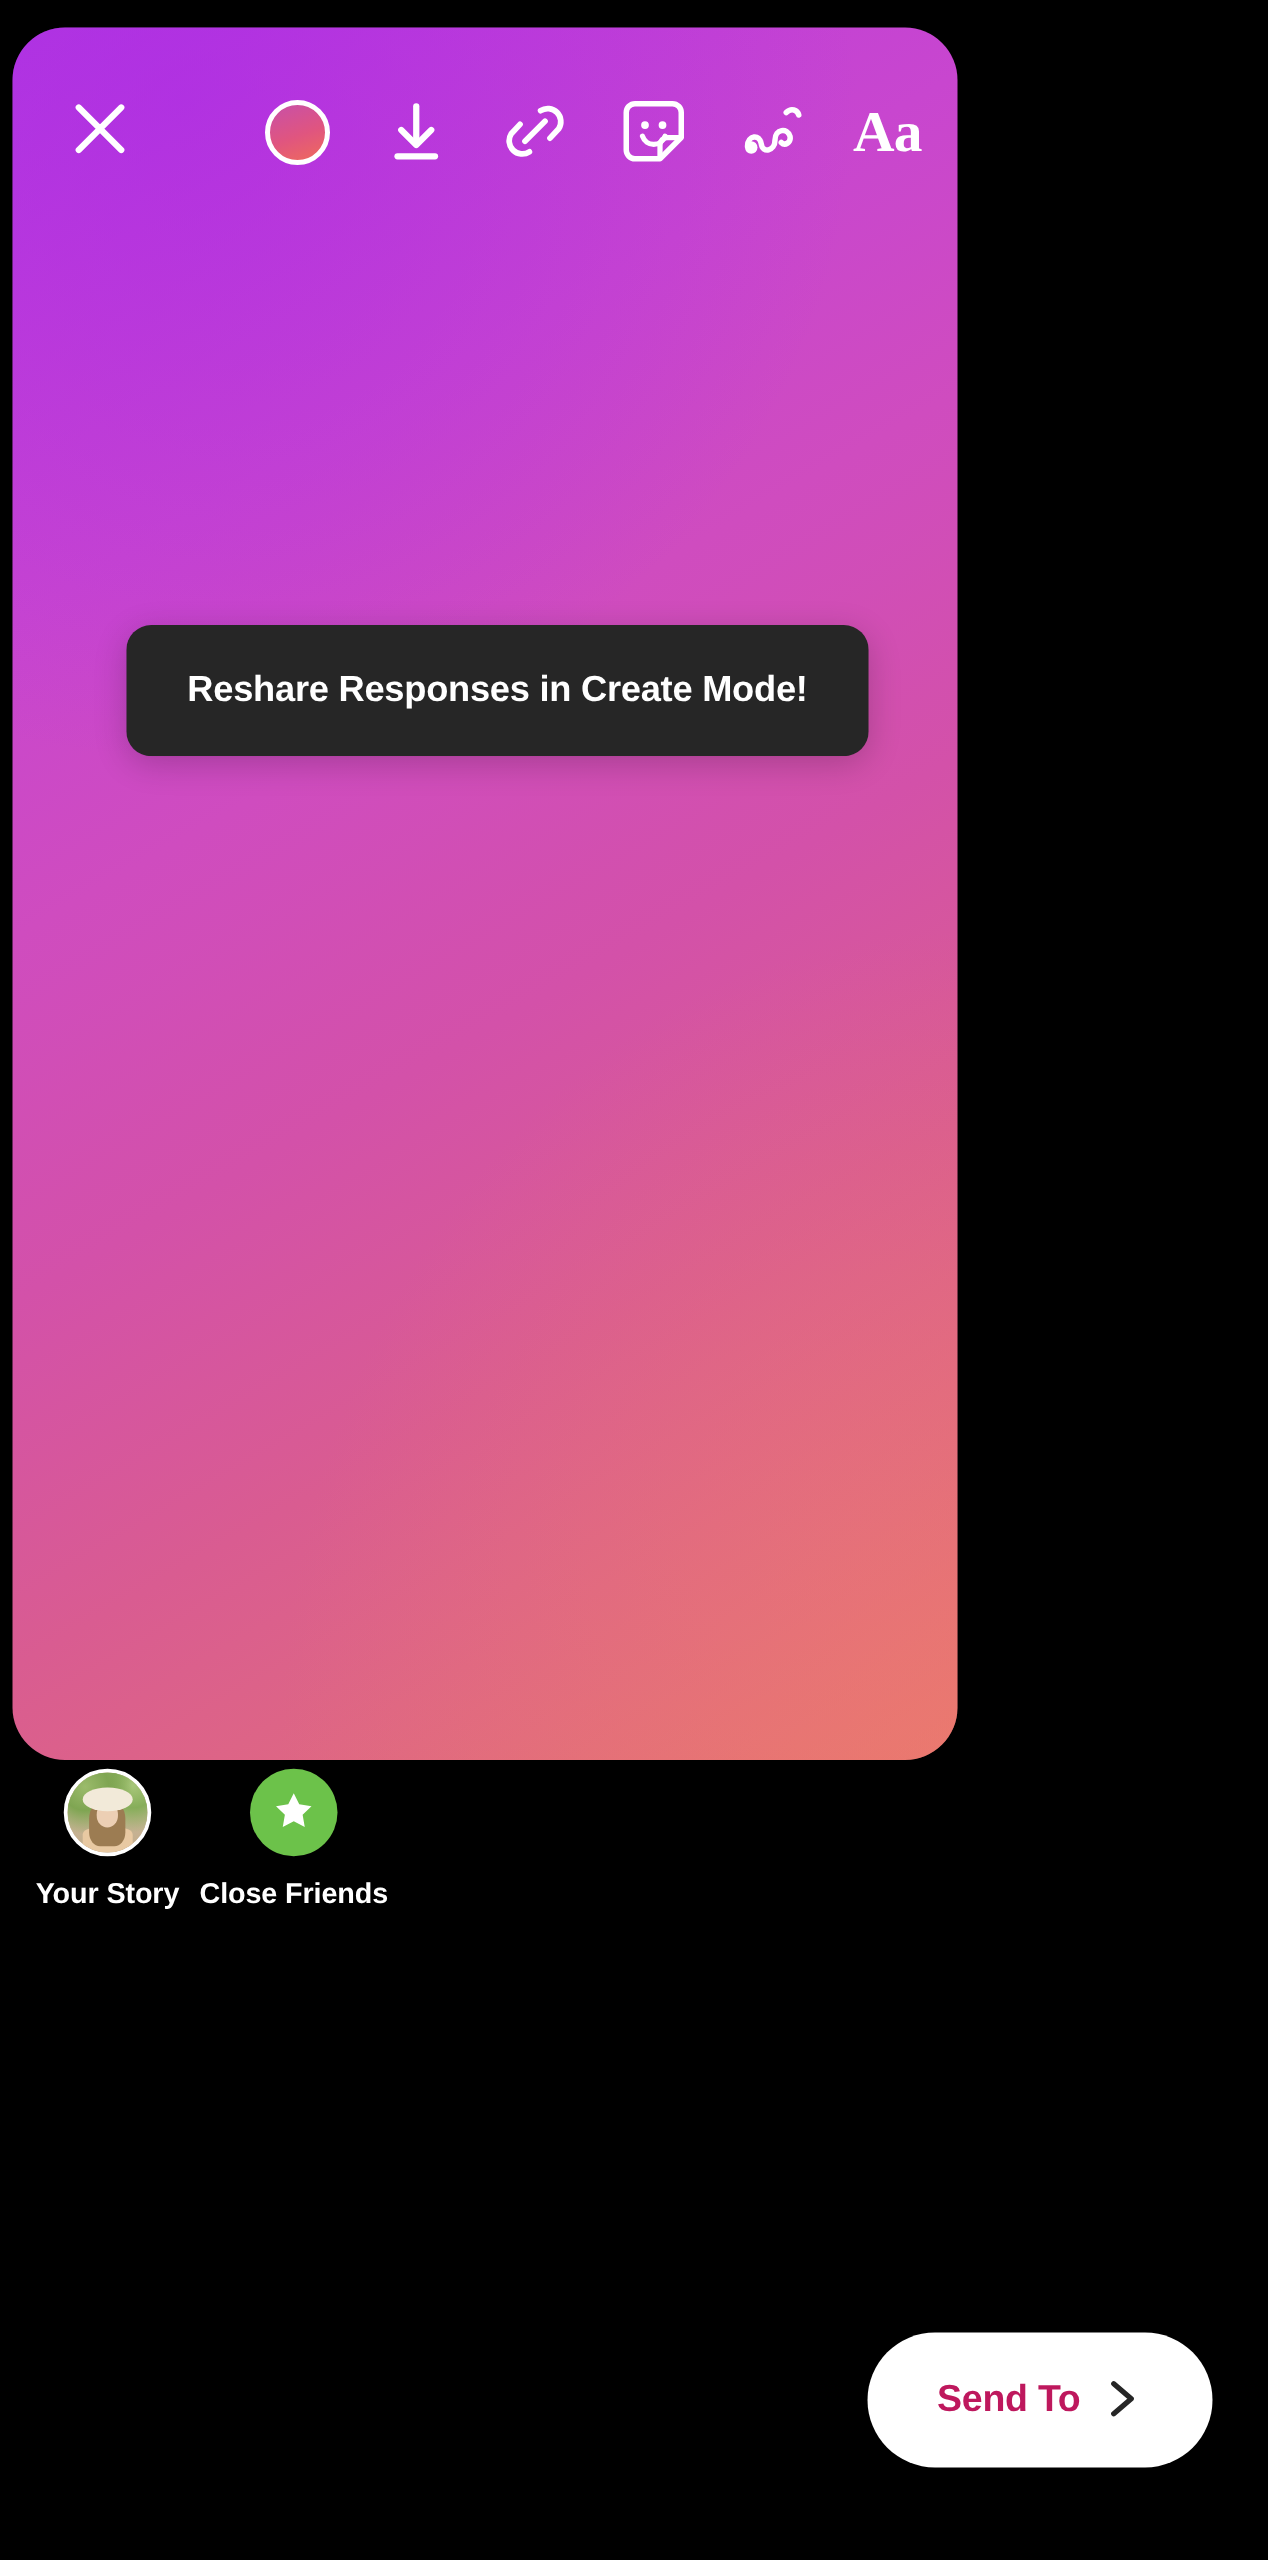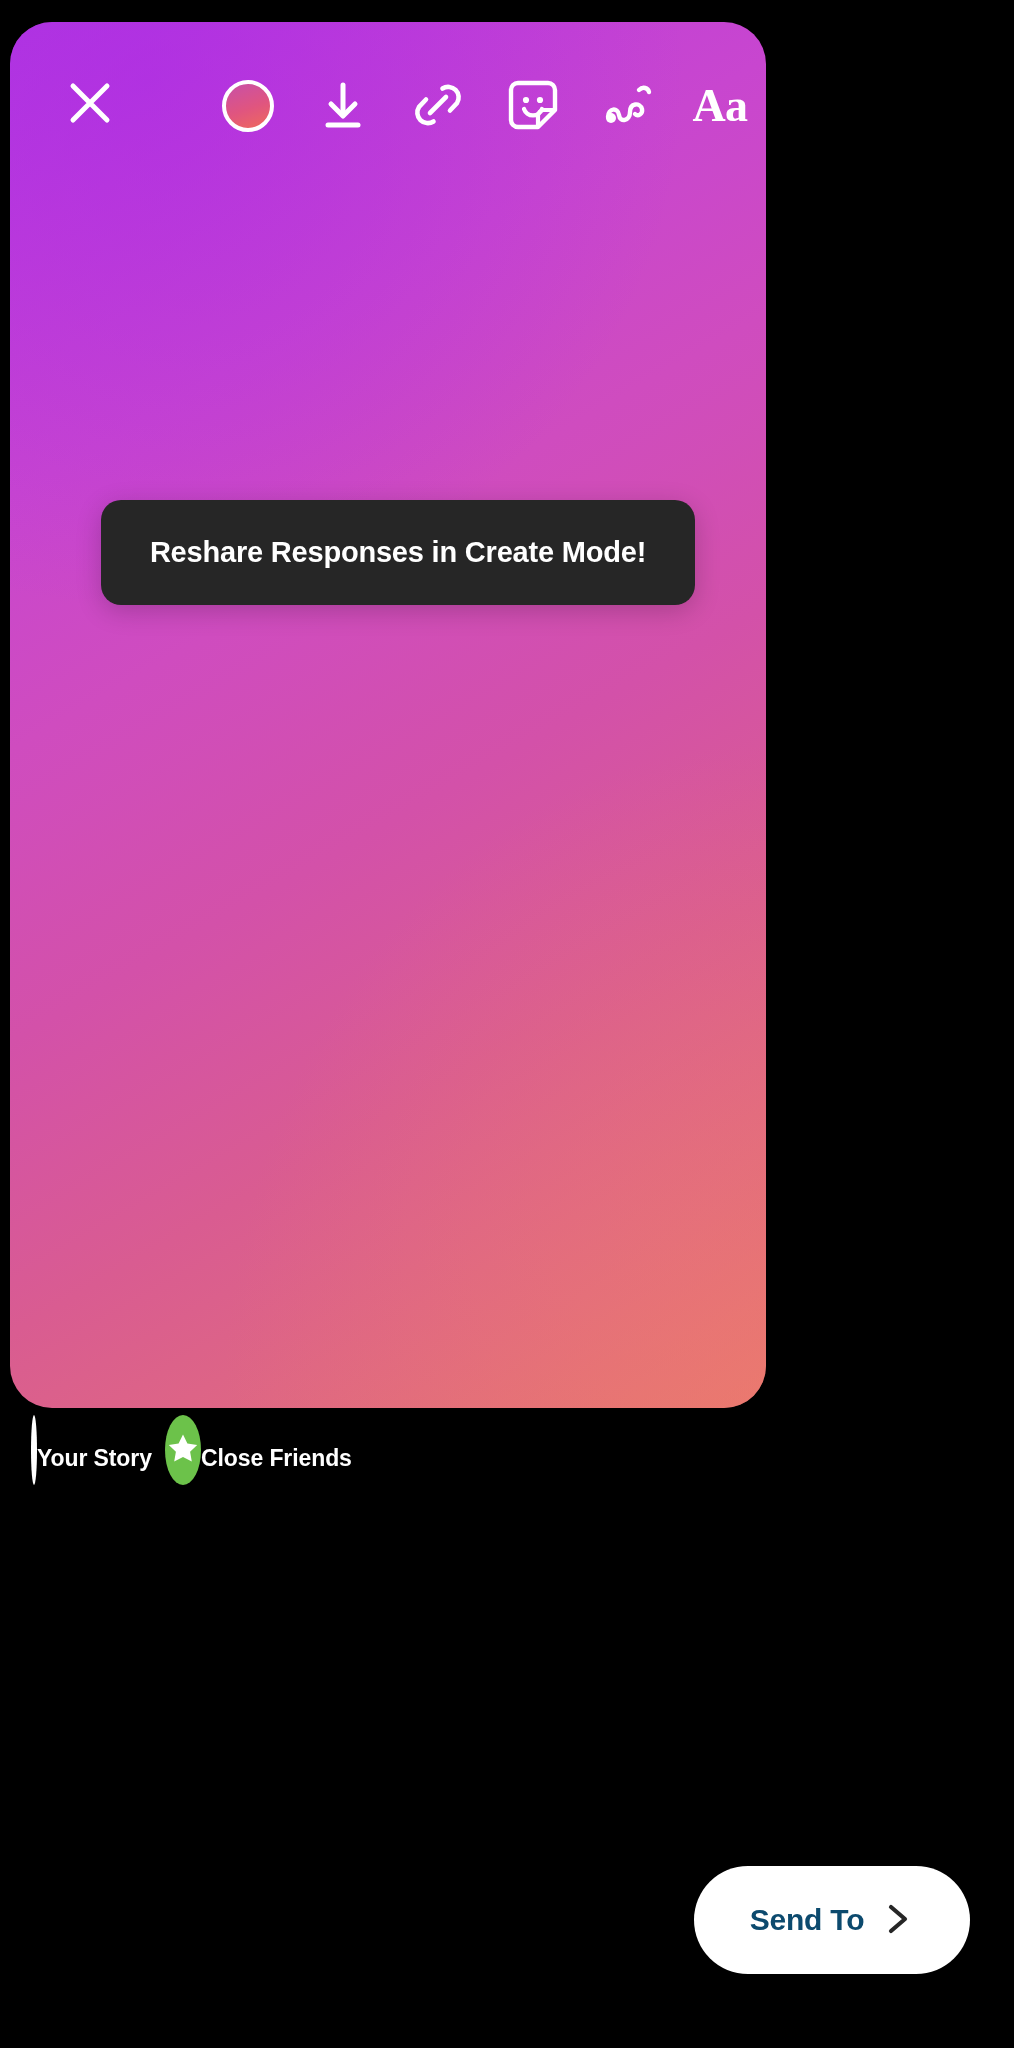--- a/index.html
+++ b/index.html
@@ -51,21 +51,21 @@
     inset:0;
     background:
       radial-gradient(130% 70% at 18% 4%, rgba(170,40,230,0.55) 0%, rgba(170,40,230,0) 55%),
       radial-gradient(120% 80% at 100% 100%, rgba(240,125,110,0.5) 0%, rgba(240,125,110,0) 60%);
     pointer-events:none;
   }
 
   
   #top-toolbar {
     position: absolute;
-    left: 10px;
+    left: 0;
     top: 0;
     width: 753px;
     height: 160px;
     display: flex;
     align-items: center;
     z-index: 5;
   }
   .tb-btn {
     display: flex;
     align-items: center;
@@ -144,21 +144,21 @@
     position: absolute;
     left: 0;
     top: 1408px;
     width: 1014px;
     height: 640px;
     background: #000000;
   }
   .audience {
     position: absolute;
     display: flex;
-    flex-direction: row;
+    flex-direction: column;
     align-items: center;
     cursor: pointer;
   }
   #audience-your-story { left: 31px; top: 1415px; width: 110px; }
   #audience-close-friends { left: 165px; top: 1415px; width: 140px; }
 
   .audience-label {
     color: #ffffff;
     font-size: 23px;
     font-weight: 700;
@@ -238,21 +238,21 @@
     background: #ffffff;
     display: flex;
     align-items: center;
     justify-content: center;
     gap: 16px;
     cursor: pointer;
     border: none;
     padding: 0;
   }
   #send-to-label {
-    color: #0c4a6e;
+    color: #be185d;
     font-size: 30px;
     font-weight: 700;
     letter-spacing: -0.2px;
   }
 </style>
 </head>
 <body>
 
 <div id="phone">
 

